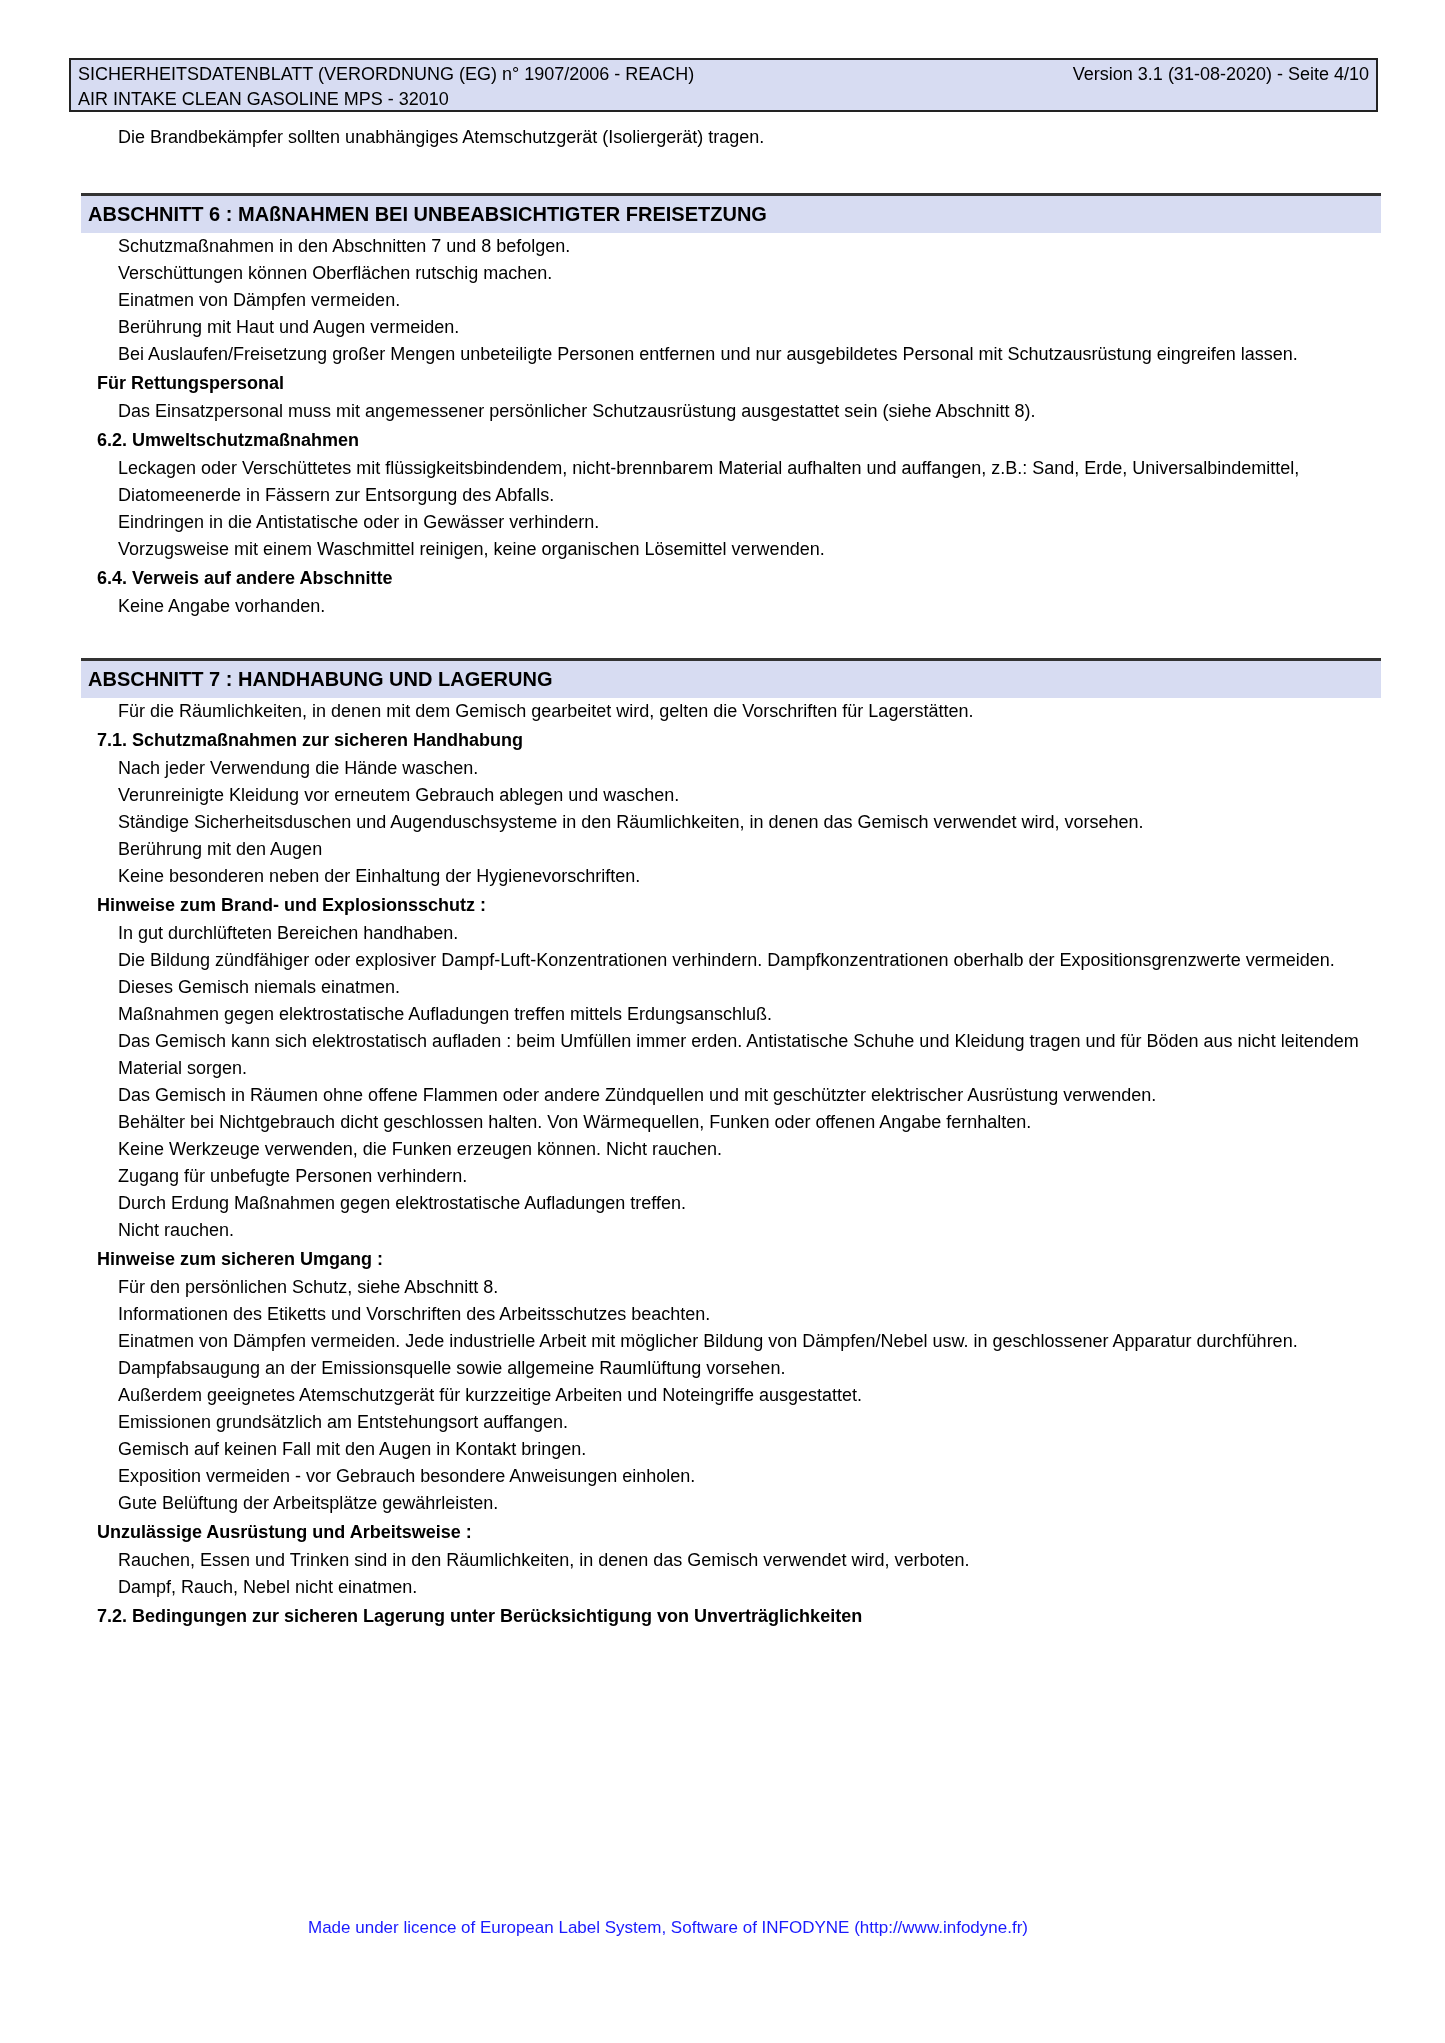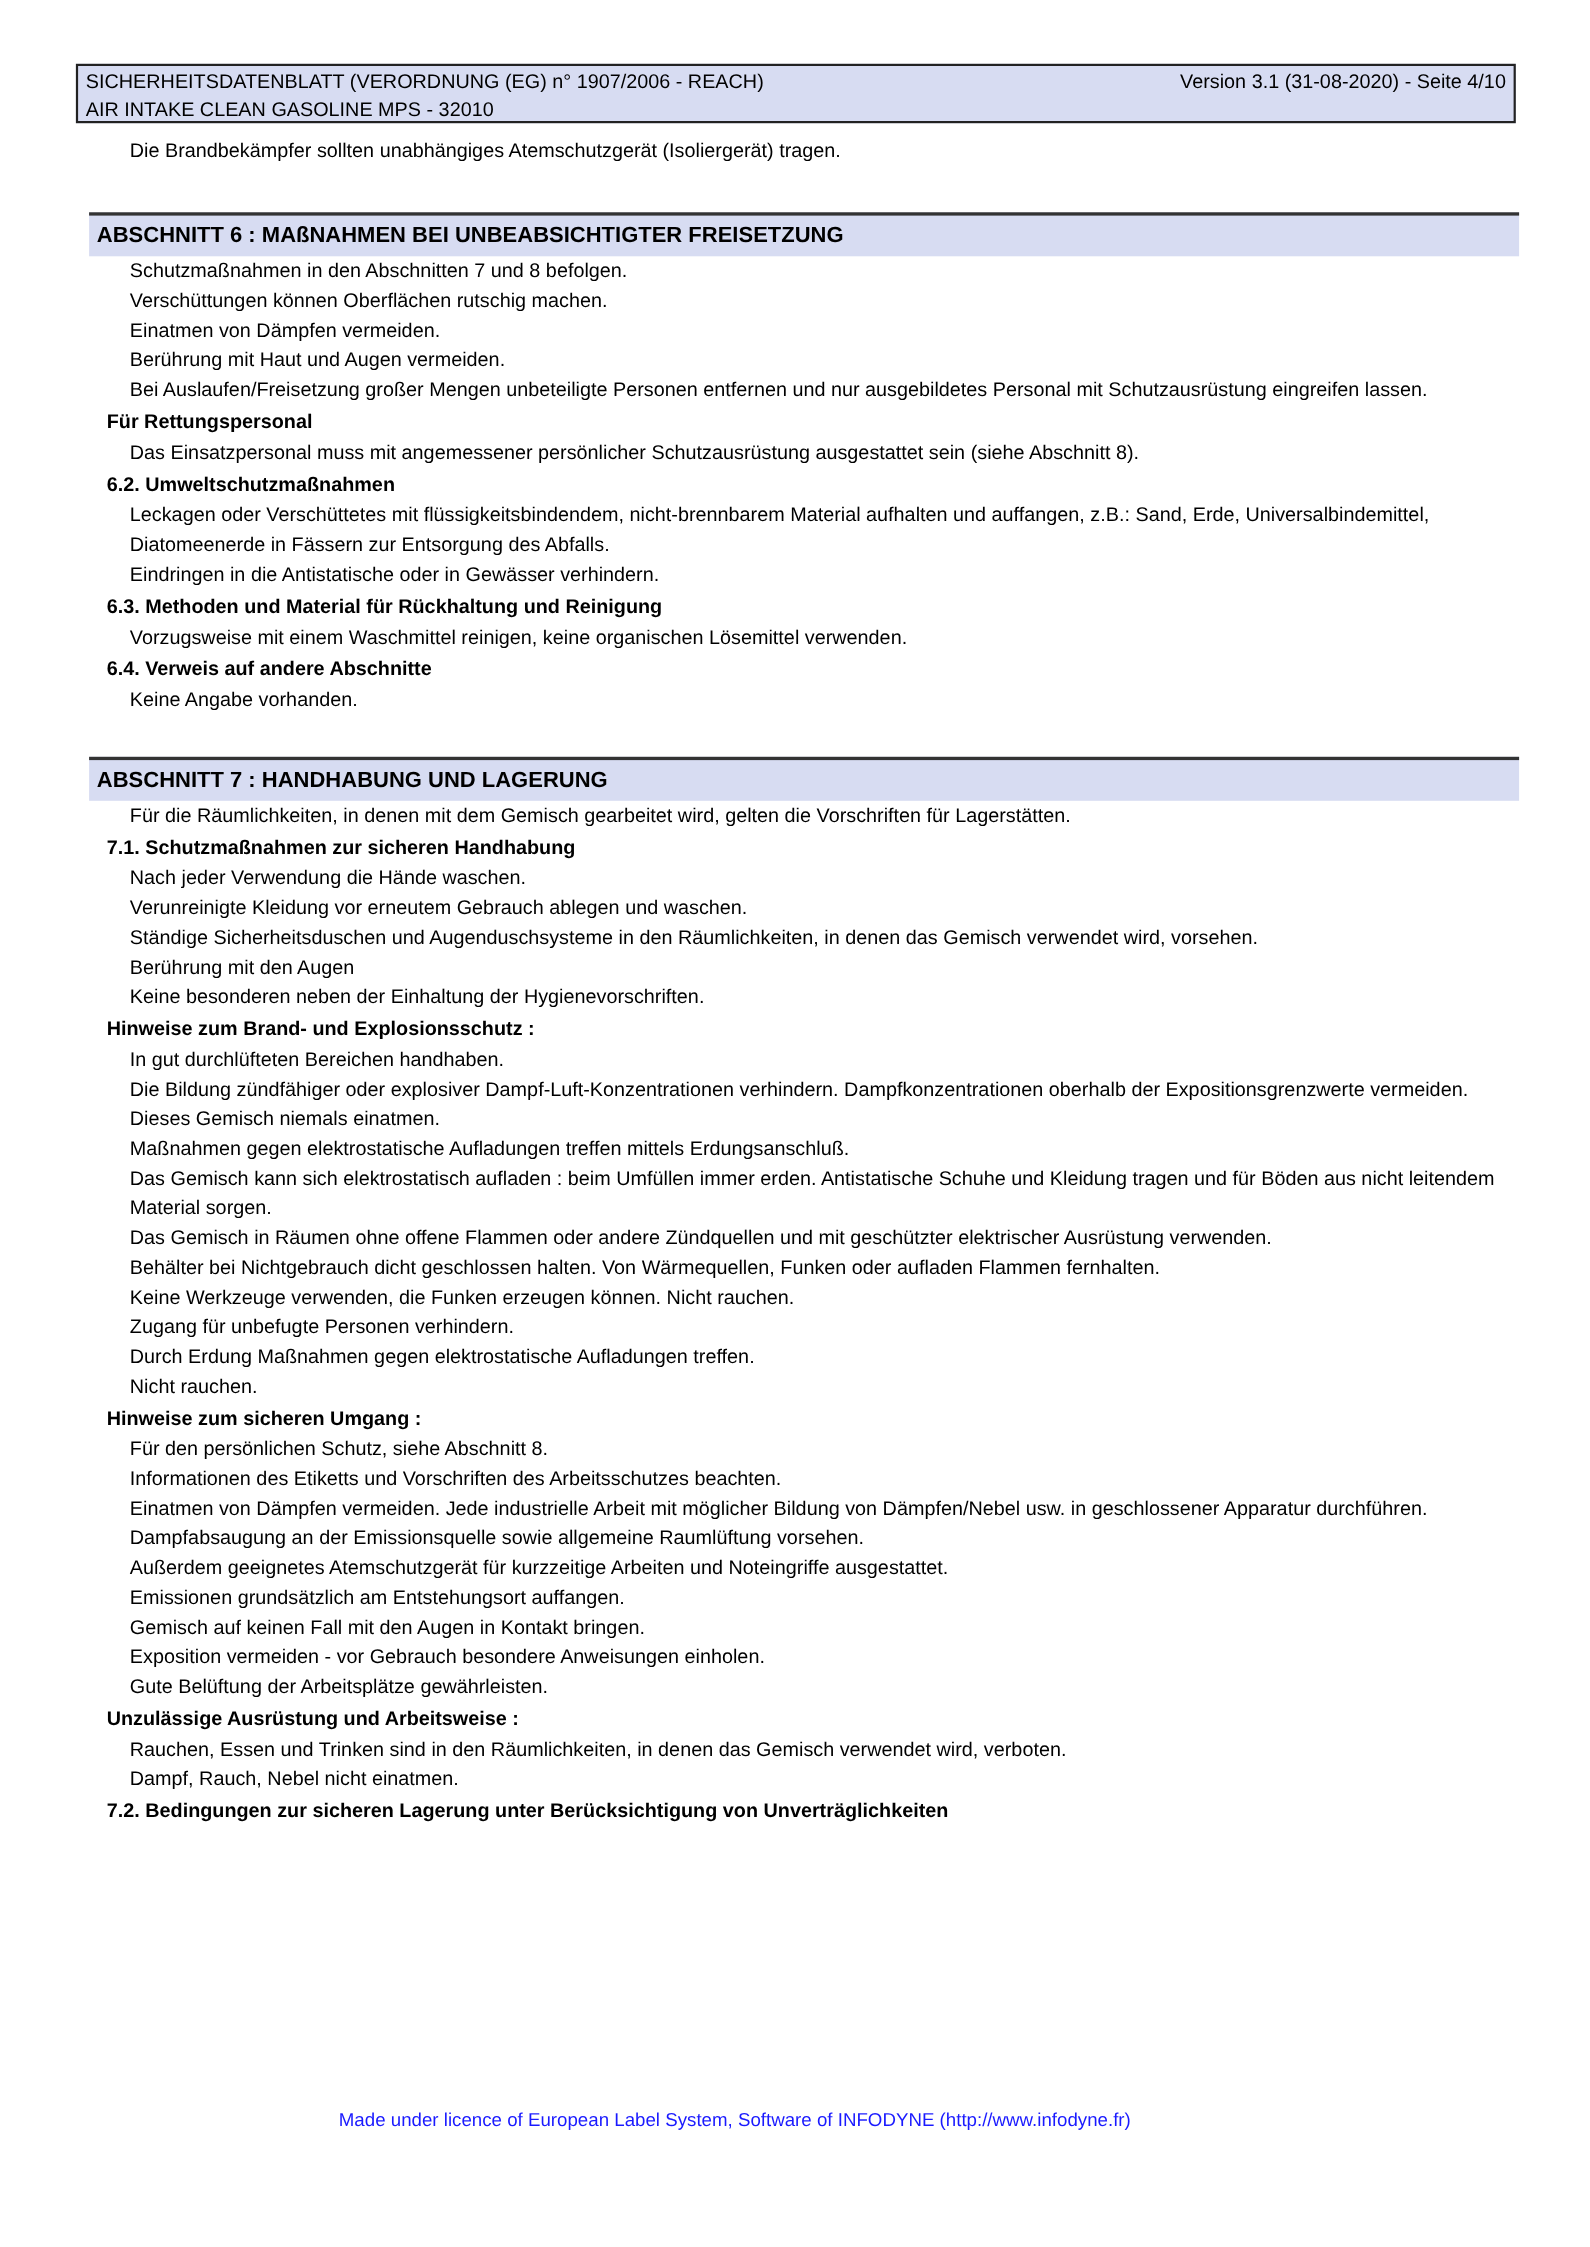--- a/index.html
+++ b/index.html
@@ -101,21 +101,20 @@
   <div class="para">Berührung mit Haut und Augen vermeiden.</div>
   <div class="para">Bei Auslaufen/Freisetzung großer Mengen unbeteiligte Personen entfernen und nur ausgebildetes Personal mit Schutzausrüstung eingreifen lassen.</div>
 
   <div class="subhead">Für Rettungspersonal</div>
   <div class="para">Das Einsatzpersonal muss mit angemessener persönlicher Schutzausrüstung ausgestattet sein (siehe Abschnitt 8).</div>
 
   <div class="subhead">6.2. Umweltschutzmaßnahmen</div>
   <div class="para">Leckagen oder Verschüttetes mit flüssigkeitsbindendem, nicht-brennbarem Material aufhalten und auffangen, z.B.: Sand, Erde, Universalbindemittel, Diatomeenerde in Fässern zur Entsorgung des Abfalls.</div>
   <div class="para">Eindringen in die Antistatische oder in Gewässer verhindern.</div>
 
-  <div class="subhead">6.3. Methoden und Material für Rückhaltung und Reinigung</div>
   <div class="para">Vorzugsweise mit einem Waschmittel reinigen, keine organischen Lösemittel verwenden.</div>
 
   <div class="subhead">6.4. Verweis auf andere Abschnitte</div>
   <div class="para">Keine Angabe vorhanden.</div>
 
   <div class="gap-mid"></div>
 
   <div class="section-header">ABSCHNITT 7 : HANDHABUNG UND LAGERUNG</div>
   <div class="para">Für die Räumlichkeiten, in denen mit dem Gemisch gearbeitet wird, gelten die Vorschriften für Lagerstätten.</div>
 
@@ -126,21 +125,21 @@
   <div class="para">Berührung mit den Augen</div>
   <div class="para">Keine besonderen neben der Einhaltung der Hygienevorschriften.</div>
 
   <div class="subhead">Hinweise zum Brand- und Explosionsschutz :</div>
   <div class="para">In gut durchlüfteten Bereichen handhaben.</div>
   <div class="para">Die Bildung zündfähiger oder explosiver Dampf-Luft-Konzentrationen verhindern. Dampfkonzentrationen oberhalb der Expositionsgrenzwerte vermeiden.</div>
   <div class="para">Dieses Gemisch niemals einatmen.</div>
   <div class="para">Maßnahmen gegen elektrostatische Aufladungen treffen mittels Erdungsanschluß.</div>
   <div class="para">Das Gemisch kann sich elektrostatisch aufladen : beim Umfüllen immer erden. Antistatische Schuhe und Kleidung tragen und für Böden aus nicht leitendem Material sorgen.</div>
   <div class="para">Das Gemisch in Räumen ohne offene Flammen oder andere Zündquellen und mit geschützter elektrischer Ausrüstung verwenden.</div>
-  <div class="para">Behälter bei Nichtgebrauch dicht geschlossen halten. Von Wärmequellen, Funken oder aufladen Flammen fernhalten.</div>
+  <div class="para">Behälter bei Nichtgebrauch dicht geschlossen halten. Von Wärmequellen, Funken oder offenen Angabe fernhalten.</div>
   <div class="para">Keine Werkzeuge verwenden, die Funken erzeugen können. Nicht rauchen.</div>
   <div class="para">Zugang für unbefugte Personen verhindern.</div>
   <div class="para">Durch Erdung Maßnahmen gegen elektrostatische Aufladungen treffen.</div>
   <div class="para">Nicht rauchen.</div>
 
   <div class="subhead">Hinweise zum sicheren Umgang :</div>
   <div class="para">Für den persönlichen Schutz, siehe Abschnitt 8.</div>
   <div class="para">Informationen des Etiketts und Vorschriften des Arbeitsschutzes beachten.</div>
   <div class="para">Einatmen von Dämpfen vermeiden. Jede industrielle Arbeit mit möglicher Bildung von Dämpfen/Nebel usw. in geschlossener Apparatur durchführen.</div>
   <div class="para">Dampfabsaugung an der Emissionsquelle sowie allgemeine Raumlüftung vorsehen.</div>

